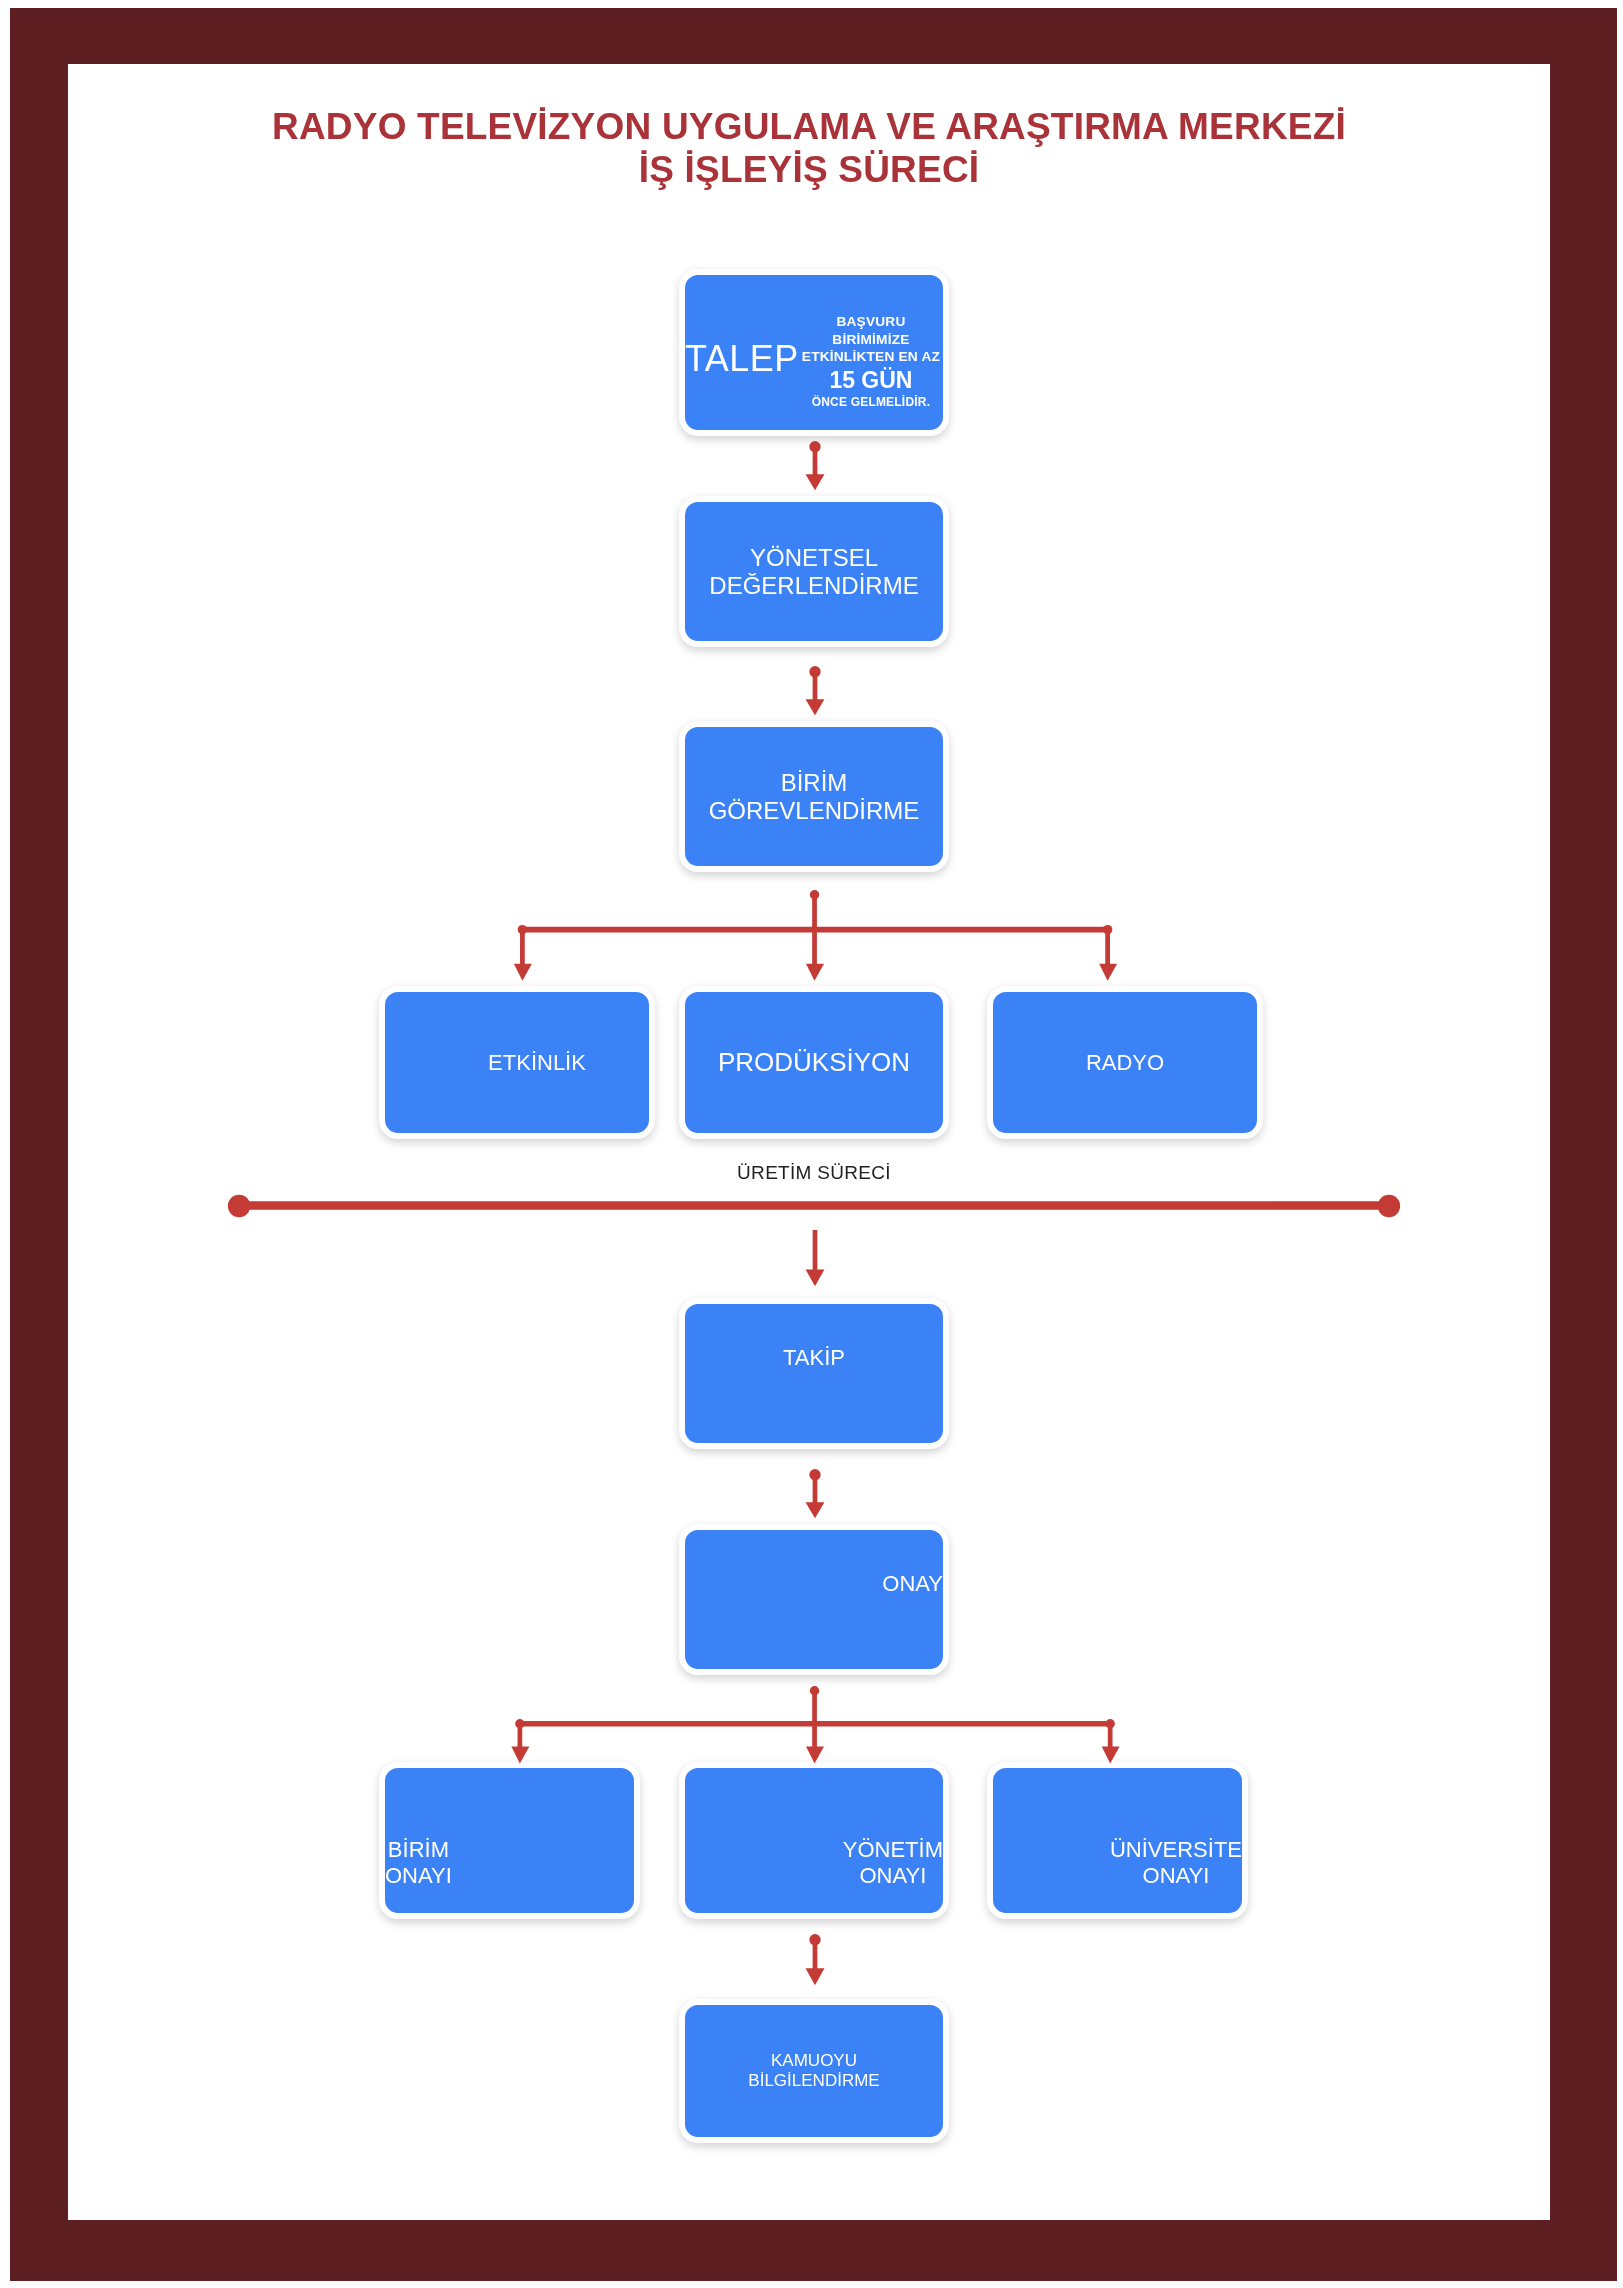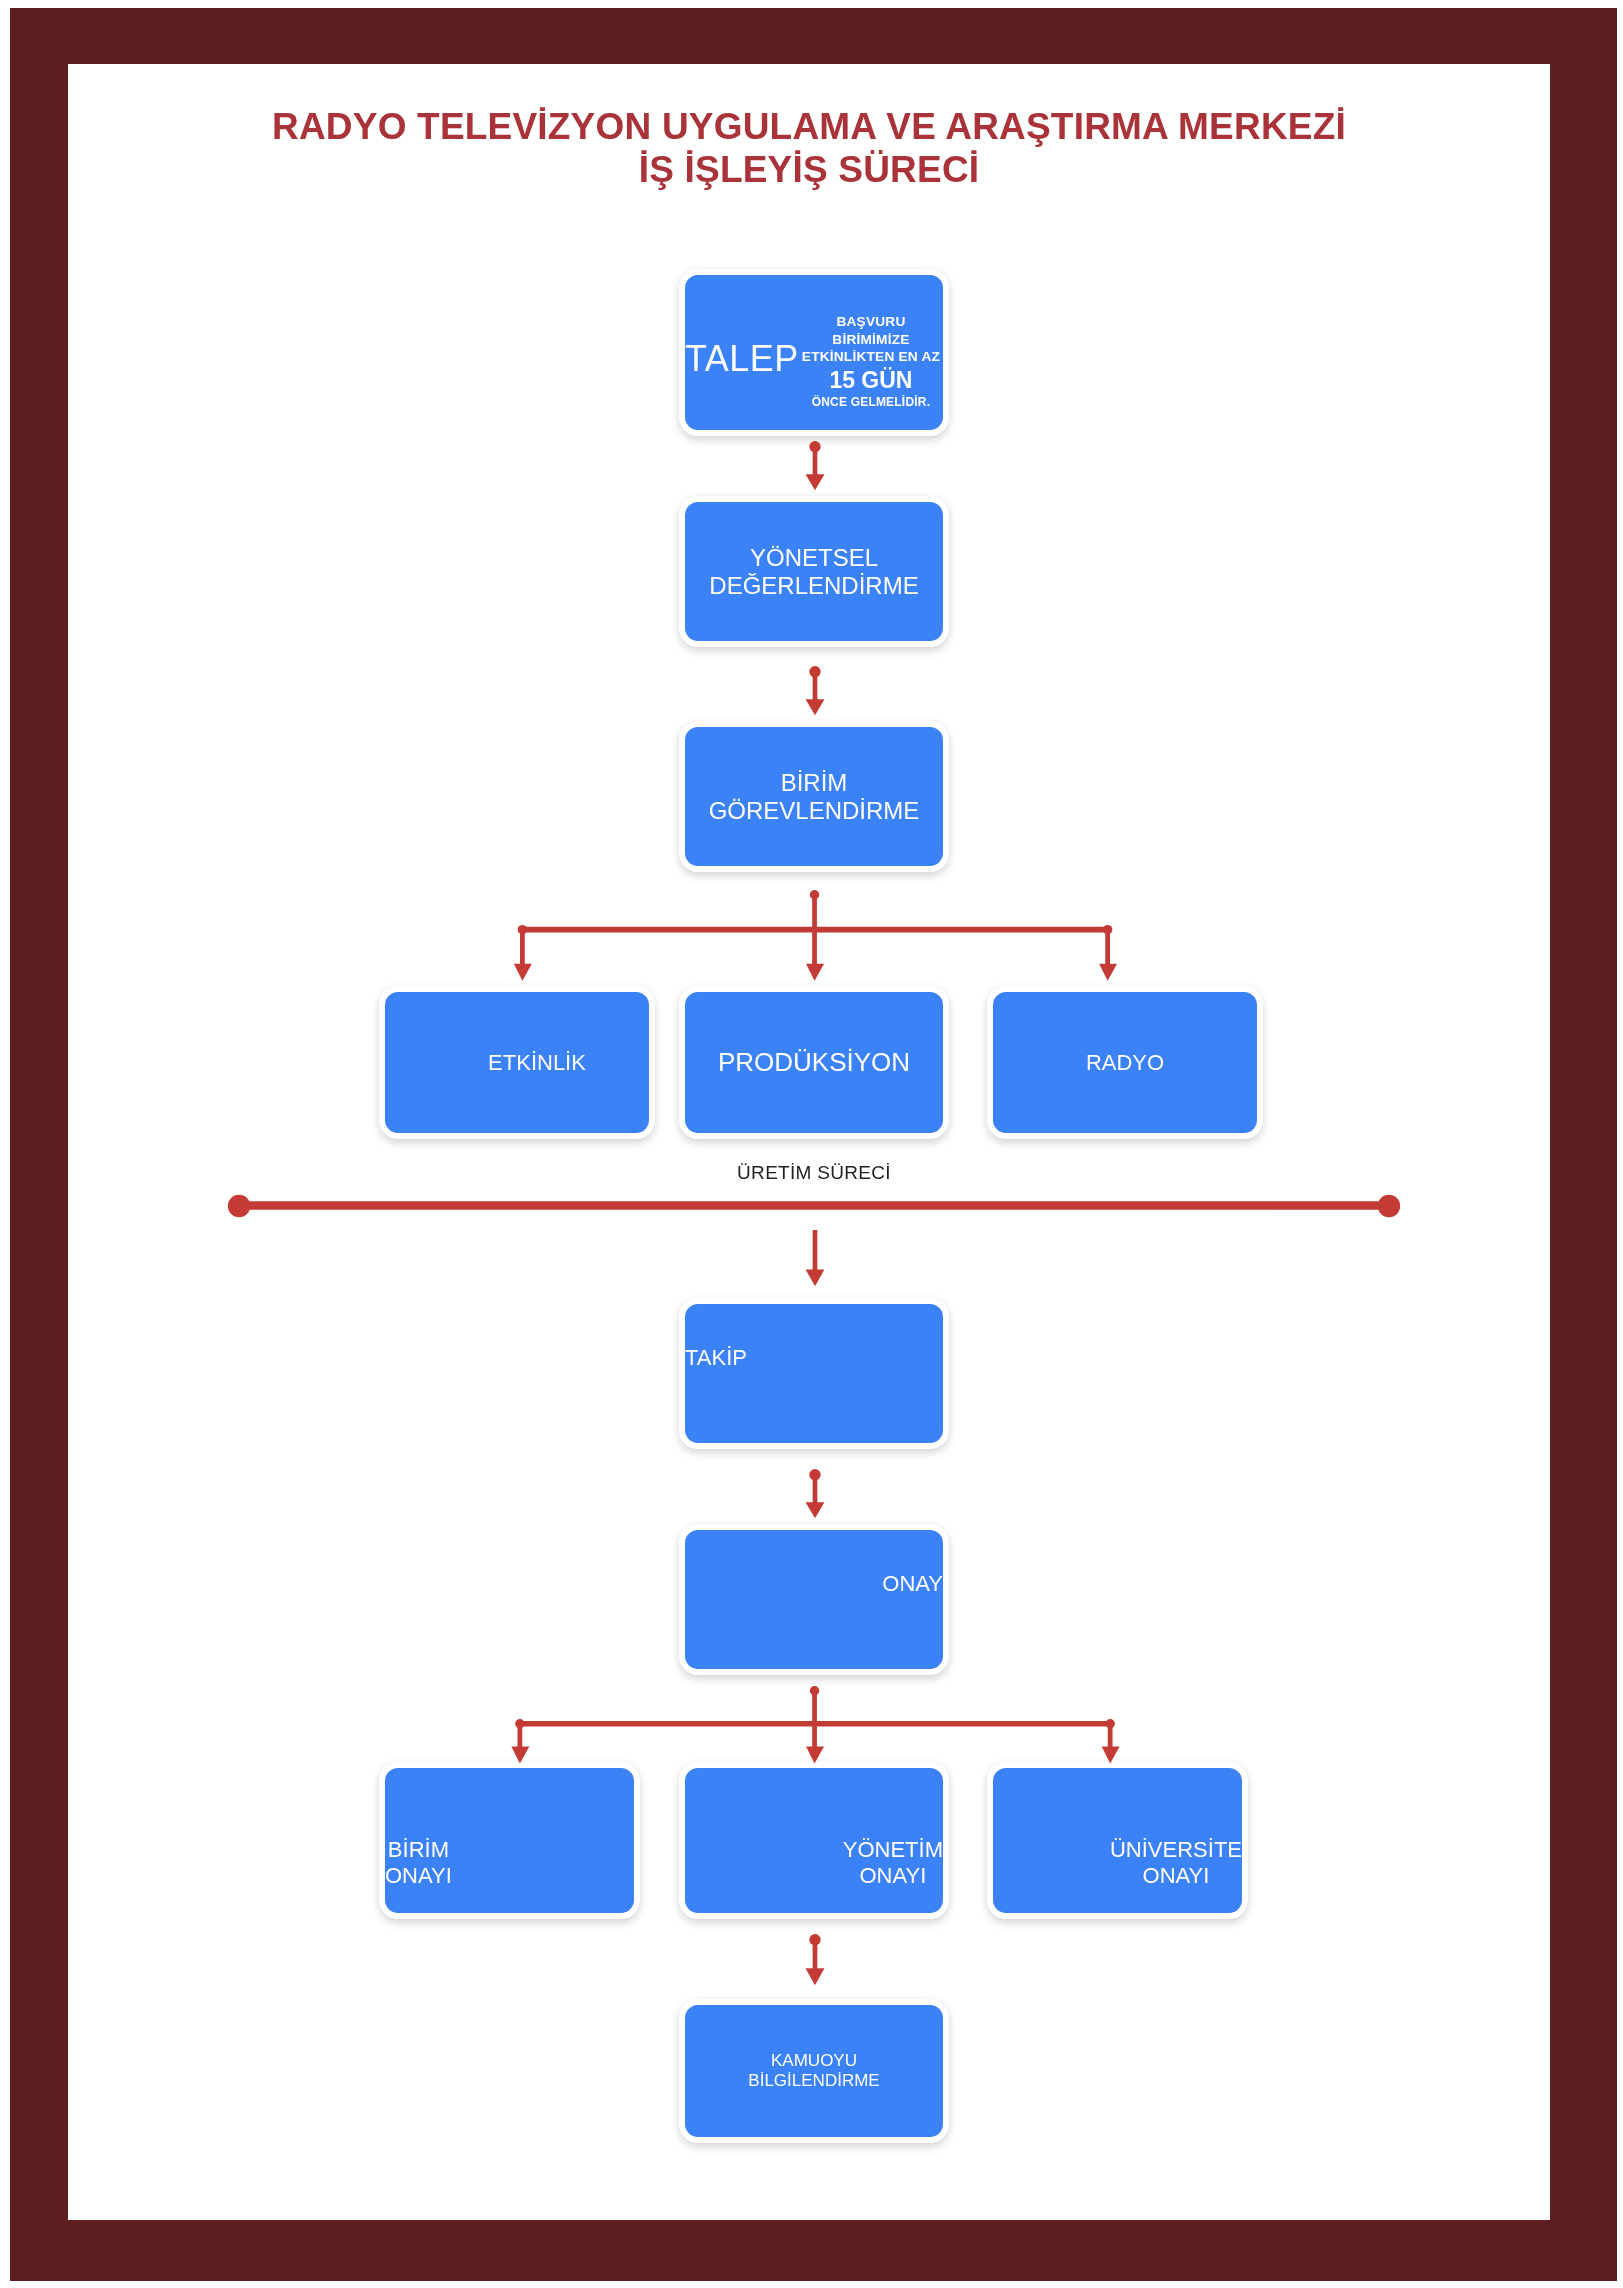--- a/index.html
+++ b/index.html
@@ -63,21 +63,21 @@
 
   #node-etkinlik{left:379px;top:986px;width:276px;height:153px;}
   #node-etkinlik .lbl{font-size:22px;margin-left:40px;}
 
   #node-produksiyon{left:679px;top:986px;width:270px;height:153px;}
   #node-produksiyon .lbl{font-size:26px;text-align:right;}
 
   #node-radyo{left:987px;top:986px;width:276px;height:153px;}
   #node-radyo .lbl{font-size:22px;}
 
-  #node-takip{left:679px;top:1298px;width:270px;height:151px;justify-content:flex-start;padding-bottom:32px;}
+  #node-takip{left:679px;top:1298px;width:270px;height:151px;justify-content:center;padding-bottom:32px;}
   #node-takip .lbl{font-size:22px;}
 
   #node-onay{left:679px;top:1524px;width:270px;height:151px;justify-content:flex-end;padding-bottom:32px;}
   #node-onay .lbl{font-size:22px;}
 
   #node-birimonayi{left:379px;top:1762px;width:261px;height:157px;justify-content:flex-start;padding-top:44px;}
   #node-birimonayi .lbl{font-size:22px;}
 
   #node-yonetimonayi{left:679px;top:1762px;width:270px;height:157px;justify-content:flex-end;padding-top:44px;}
   #node-yonetimonayi .lbl{font-size:22px;}

